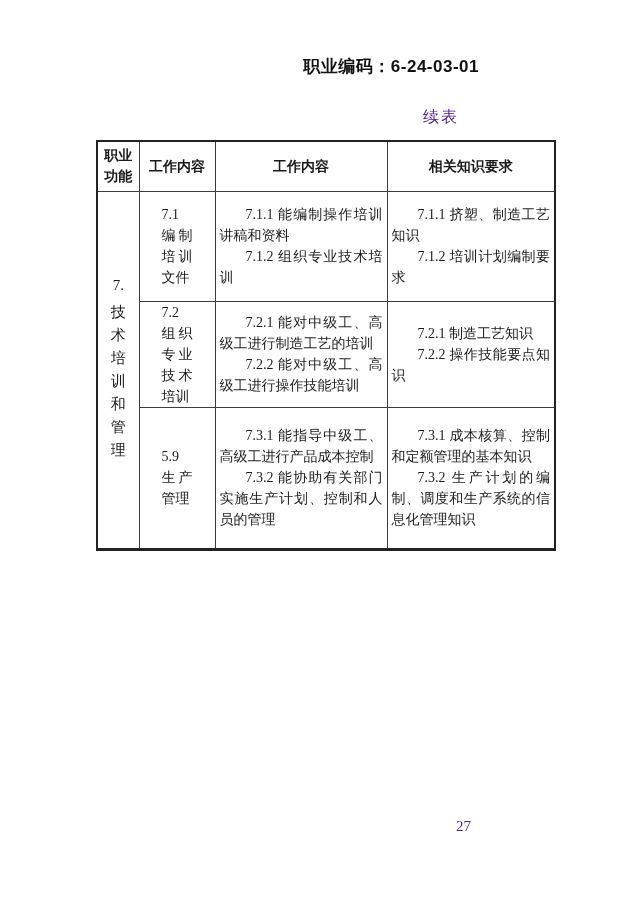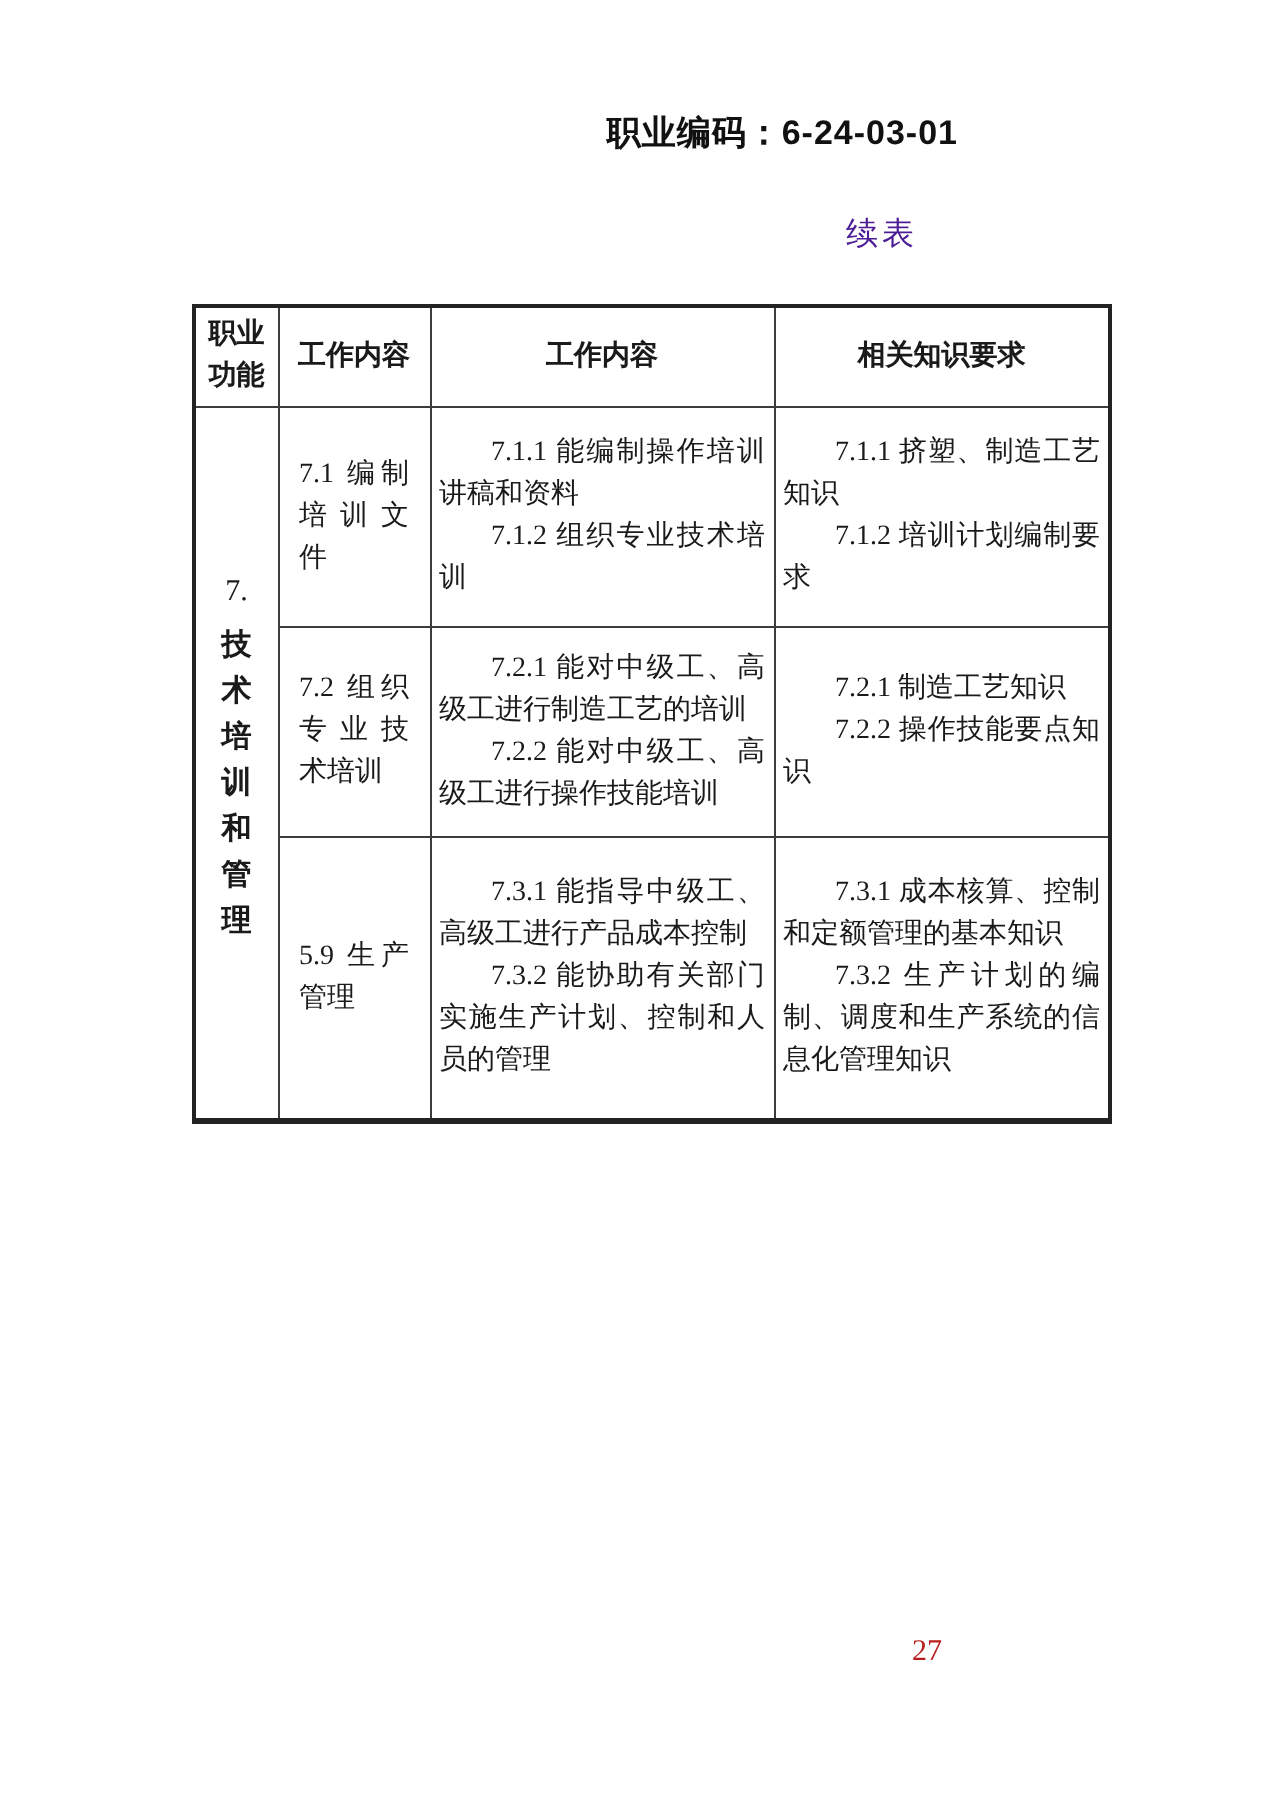--- a/index.html
+++ b/index.html
@@ -27,21 +27,21 @@
     position: absolute;
     top: 107px;
     right: 106px;
     font-size: 16px;
     letter-spacing: 2px;
     color: #4c1d95;
   }
   table.std-table {
     position: absolute;
     left: 96px;
-    top: 152px;
+    top: 140px;
     width: 458px;
     border-collapse: collapse;
     table-layout: fixed;
     border: 2px solid #232323;
     border-bottom-width: 3px;
   }
   table.std-table td, table.std-table th {
     border: 1px solid #3c3c3c;
     vertical-align: middle;
     font-size: 14px;
@@ -59,43 +59,42 @@
   }
   td.func-cell { text-align: center; padding: 0; }
   .func-number { font-size: 15px; line-height: 23px; }
   .func-name {
     width: 1em;
     margin: 4px auto;
     font-size: 15px;
     line-height: 23px;
     word-break: break-all;
     text-align: center;
-    font-weight: bold;
   }
   td.work-cell {
-    padding: 0 10px;
+    padding: 0 22px;
     text-align: justify;
     text-justify: inter-character;
   }
   td.req-cell { padding: 2px 4px; margin-left: 12px; }
   td.req-cell p {
     text-indent: 26px;
     text-align: justify;
     text-justify: inter-character;
     word-break: break-all;
   }
   tr.row-1 { height: 110px; }
   tr.row-2 { height: 105px; }
   tr.row-3 { height: 142px; }
   .page-number {
     position: absolute;
     top: 818px;
     right: 94px;
     font-size: 15px;
-    color: #b91c1c;
+    color: #4c1d95;
   }
 </style>
 </head>
 <body>
 
 <div class="page">
 
   <div class="occupation-code">职业编码：6-24-03-01</div>
 
   <div class="continued-label">续表</div>

